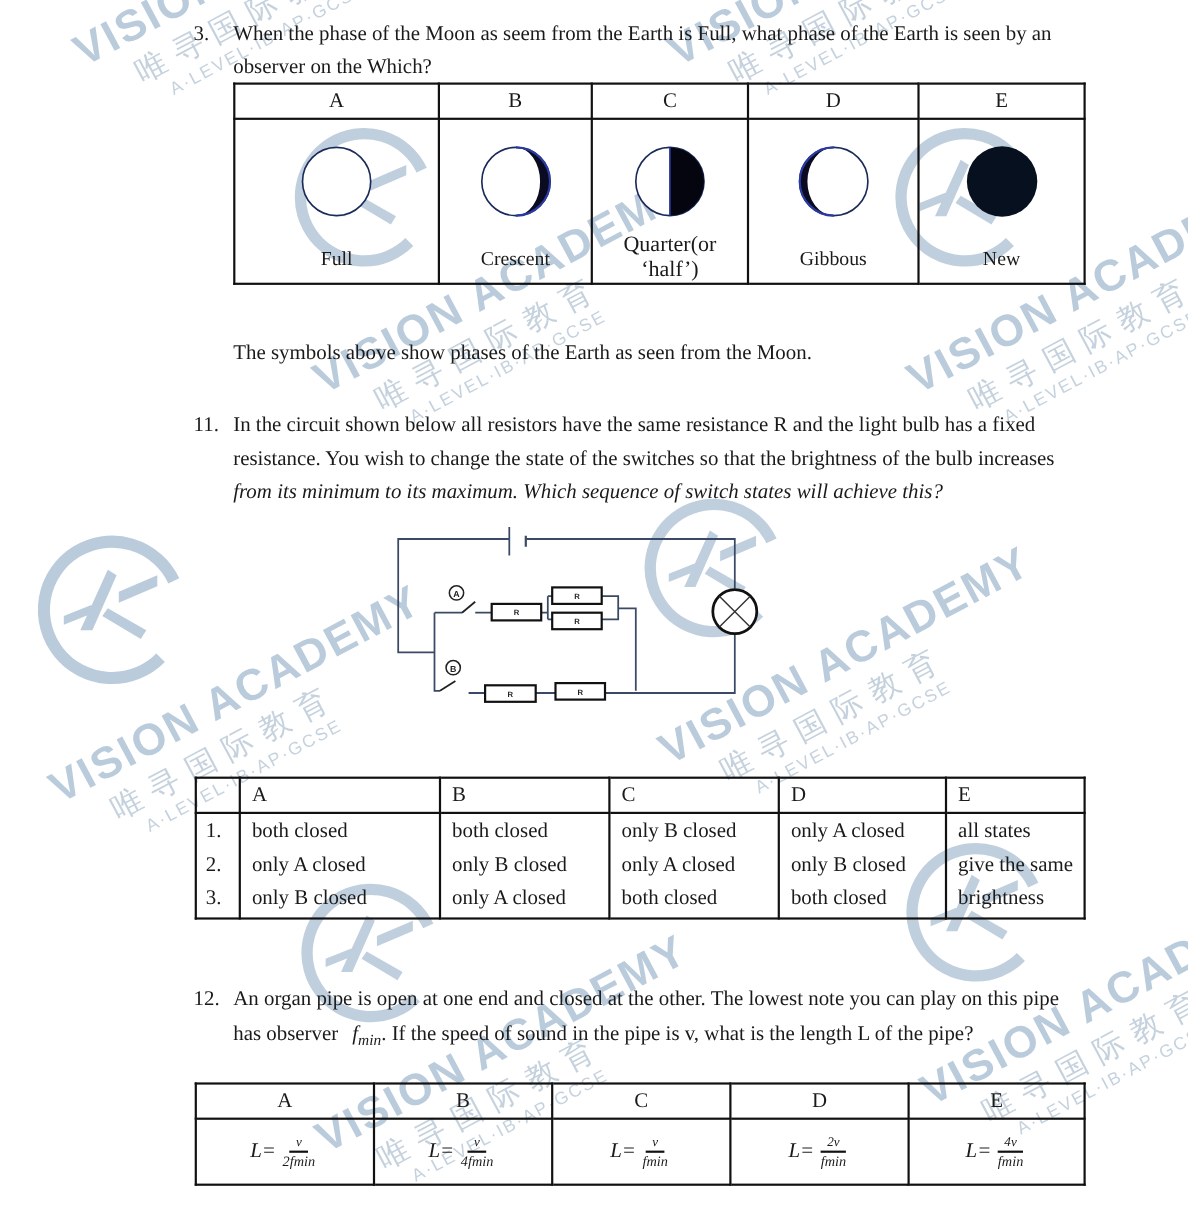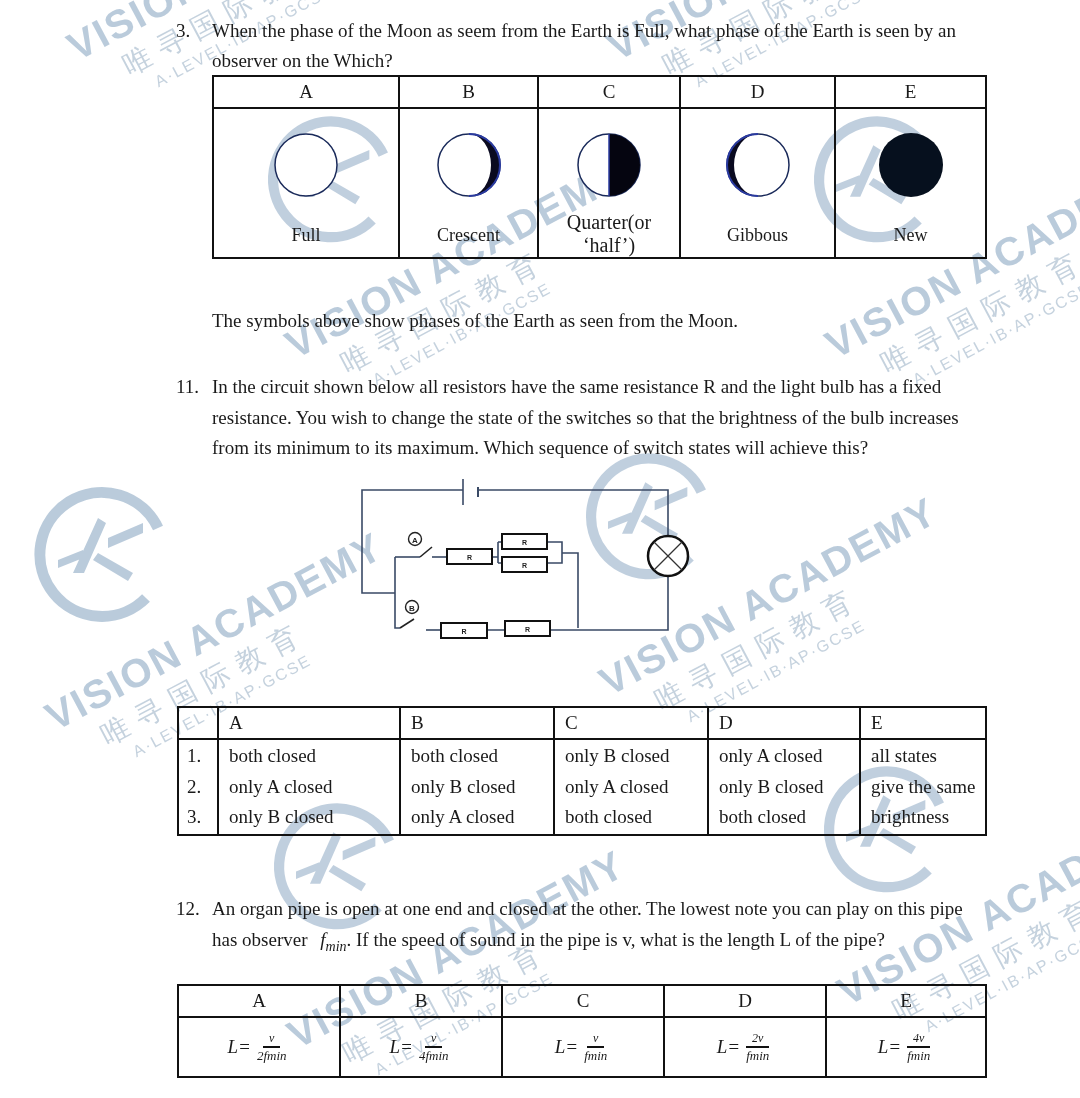--- a/index.html
+++ b/index.html
@@ -177,21 +177,21 @@
   </tbody>
     </table>
 
   <div class="qtext qline" style="top:282px;margin-top:24px;">The symbols above show phases of the Earth as seen from the Moon.</div>
 </section>
 
 <section>
   <div class="qtext qnum" style="top:372px;">11.</div>
   <div class="qtext qline" style="top:372px;text-align:right;">In the circuit shown below all resistors have the same resistance R and the light bulb has a fixed</div>
   <div class="qtext qline" style="top:403px;">resistance. You wish to change the state of the switches so that the brightness of the bulb increases</div>
-  <div class="qtext qline" style="top:433px;">from its minimum to its maximum. Which sequence of switch states will achieve this?</div>
+  <div class="qtext qline" style="top:433px;font-style:italic;">from its minimum to its maximum. Which sequence of switch states will achieve this?</div>
 
   <svg id="circuit" class="abs" width="350" height="175" viewBox="0 0 350 175">
     <g fill="none" stroke="#3a4a66" stroke-width="1.6">
 
       <path d="M113 15 H12 V118 H45"></path>
       <path d="M128 15 H318 V60"></path>
 
       <path d="M45 82 V153 H50"></path>
       <path d="M45 82 H70"></path>
 

